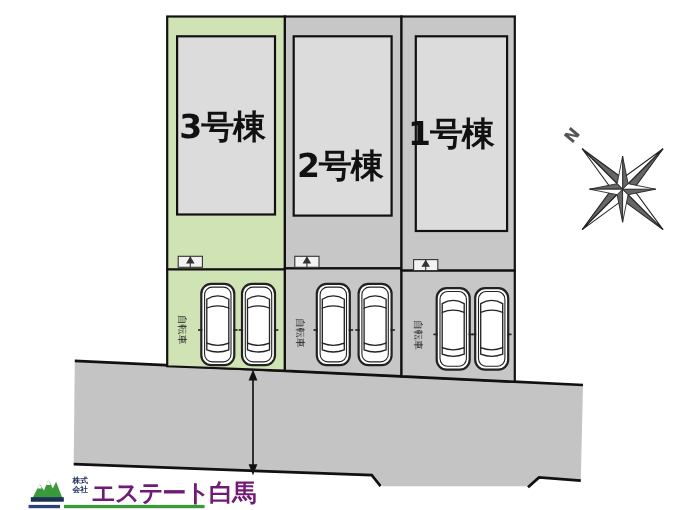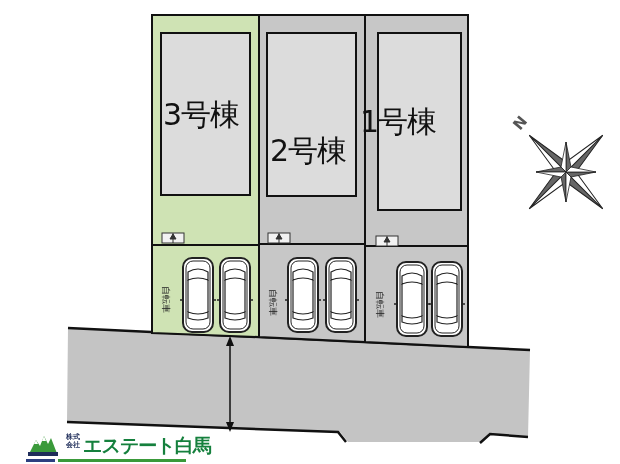--- a/index.html
+++ b/index.html
@@ -1,24 +1,24 @@
 <!DOCTYPE html>
 <html><head>
 <meta charset="utf-8">
 <style>
   html,body{margin:0;padding:0;background:#fff;}
   body{width:620px;height:464px;position:relative;overflow:hidden;font-family:"DejaVu Sans","Liberation Sans",sans-serif;}
   #plan{position:absolute;left:0;top:0;width:620px;height:464px;}
   .lbl{position:absolute;color:#111;white-space:nowrap;}
-  .bldg-label{font-size:30px;font-weight:normal;letter-spacing:-1px;}
+  .bldg-label{font-size:30px;font-weight:bold;letter-spacing:-1px;}
   .road-label{font-size:19px;text-align:center;line-height:26px;}
   .north{position:absolute;font-size:15px;font-weight:bold;color:#555;transform:rotate(-50deg);}
   .logo{position:absolute;left:26px;top:433px;height:28px;display:flex;align-items:flex-start;}
   .logo-small{display:flex;flex-direction:column;font-size:7px;line-height:8px;font-weight:bold;color:#1f2d5a;margin:0 3px 0 4px;}
-  .logo-main{font-size:19px;font-weight:bold;color:#15803d;letter-spacing:-1px;}
+  .logo-main{font-size:22px;font-weight:bold;color:#701a75;letter-spacing:-1px;}
   .logo-bar{position:absolute;left:26px;top:459px;height:3px;width:160px;background:linear-gradient(to right,#2c3f80 0 18%,#fff 18% 20%,#3a9a3a 20% 100%);}
 </style>
 </head>
 <body>
 
 <svg id="plan" viewBox="0 0 620 464" xmlns="http://www.w3.org/2000/svg">
 
   <g>
     <polygon points="68,328 530,350 528,437 490,434 480,442 348,442 340,432 67,422" fill="#c4c4c4" stroke="none"></polygon>
     <polyline points="68,328 530,350" stroke="#111" stroke-width="2.5" fill="none"></polyline>
@@ -113,21 +113,21 @@
   <g>
     <polygon points="28,456 36,440 40,446 44,436 48,444 51,438 58,456" fill="#3a9a3a"></polygon>
     <polygon points="36,440 38,444 34,444" fill="#fff"></polygon>
     <polygon points="44,436 46,441 42,441" fill="#fff"></polygon>
     <rect x="28" y="452" width="30" height="4" fill="#1f2d5a"></rect>
   </g>
 </svg>
 
 <div class="lbl bldg-label" style="left:163px;top:95px;">3号棟</div>
 <div class="lbl bldg-label" style="left:270px;top:95px;margin-top:36px;">2号棟</div>
-<div class="lbl bldg-label" style="left:360px;top:102px;">1号棟</div>
+<div class="lbl bldg-label" style="left:371px;top:102px;">1号棟</div>
 
 <div class="lbl road-label" style="left:140px;top:354px;width:90px;">
 </div>
 
 <div class="north" style="left:514px;top:114px;">N</div>
 
 <div class="logo">
   <div style="width:36px"></div>
   <div class="logo-small">
     <span>株式</span>

